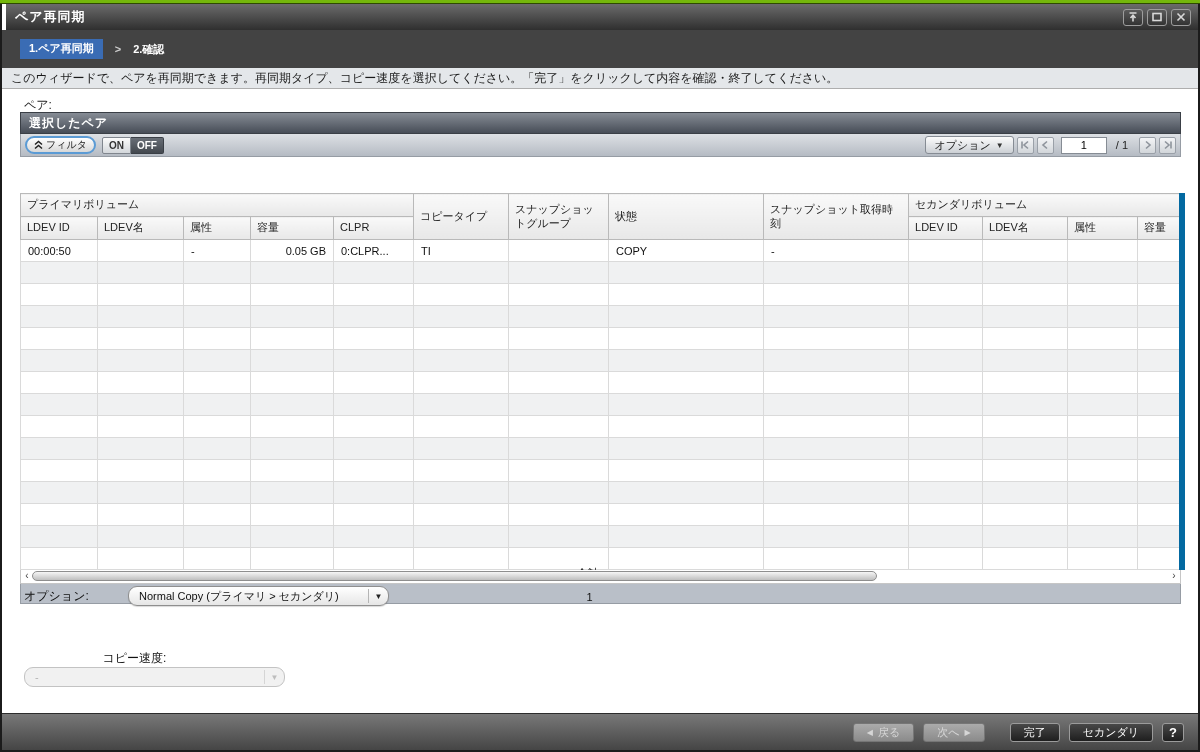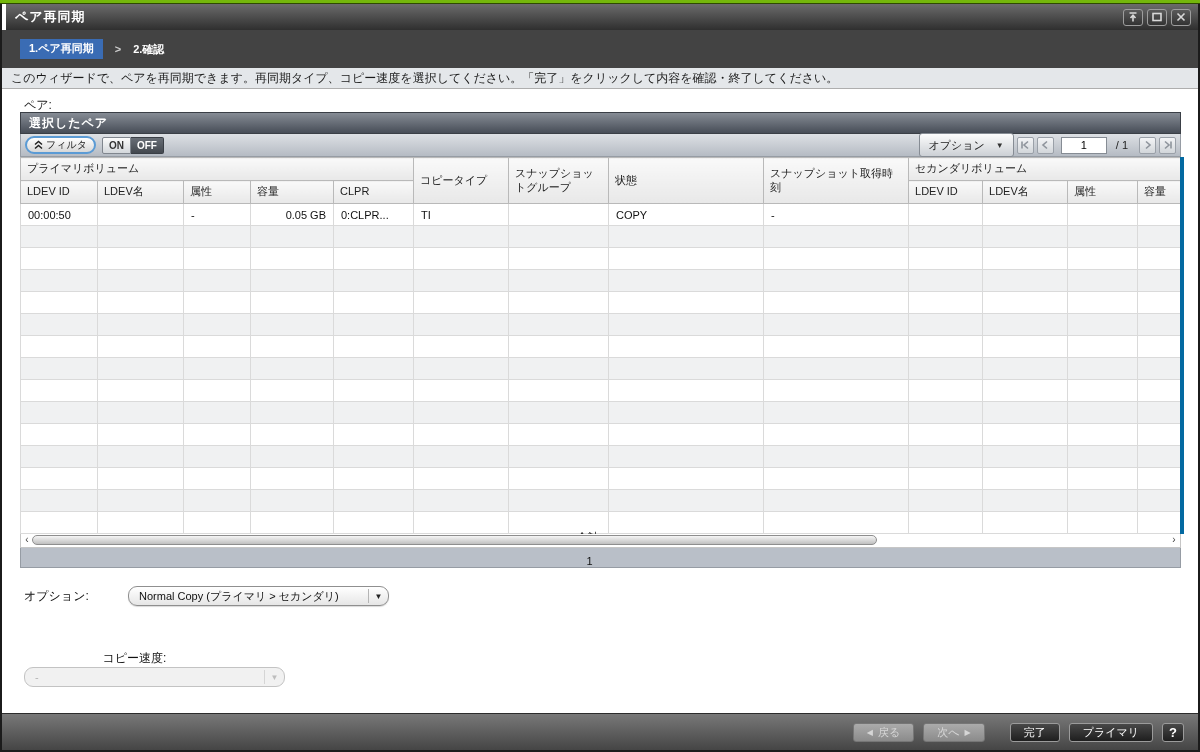--- a/index.html
+++ b/index.html
@@ -39,31 +39,31 @@
                   color:#fff; font-size:12px; font-weight:bold; line-height:20px; padding-left:8px; letter-spacing:1px; }
   .tbl-toolbar { height:23px; background:linear-gradient(#dde0e4,#b5bbc3); border:1px solid #969ca4; border-top:none;
                  display:flex; align-items:center; padding:0 4px; }
   .filter-btn { height:18px; border:2px solid #5b9bd5; border-radius:9px; background:linear-gradient(#ffffff,#d8d8d8);
                 display:flex; align-items:center; gap:3px; padding:0 7px; font-size:10px; color:#222; cursor:pointer; }
   .seg-wrap { display:flex; margin-left:6px; }
   .seg { height:17px; font-size:10px; font-weight:bold; display:flex; align-items:center; padding:0 6px; cursor:pointer; }
   .seg-on { background:linear-gradient(#fbfbfb,#d3d7db); color:#333; border:1px solid #80868e; border-radius:2px 0 0 2px; }
   .seg-off { background:linear-gradient(#686e76,#43484f); color:#fff; border:1px solid #3a3f46; border-left:none; border-radius:0 2px 2px 0; }
   .tbl-toolbar-right { margin-left:auto; display:flex; align-items:center; gap:3px; }
-  .options-btn { height:24px; border:1px solid #868c94; border-radius:3px; background:linear-gradient(#fcfcfc,#ccd0d5);
-                 display:flex; align-items:center; gap:11px; padding:0 9px; font-size:11px; color:#222; cursor:pointer; }
+  .options-btn { height:18px; border:1px solid #868c94; border-radius:3px; background:linear-gradient(#fcfcfc,#ccd0d5);
+                 display:flex; align-items:center; gap:5px; padding:0 9px; font-size:11px; color:#222; cursor:pointer; }
   .options-btn .caret { font-size:8px; color:#333; }
   .pg-btn { width:17px; height:17px; border:1px solid #9aa0a8; border-radius:2px;
             background:linear-gradient(#f3f4f6,#d2d6da); display:flex; align-items:center; justify-content:center; cursor:pointer; }
   .pg-btn svg { stroke:#8e949c; stroke-width:1.6; fill:none; }
   .pg-input { width:46px; height:17px; border:1px solid #868c94; font-size:11px; text-align:center; background:#fff; margin:0 4px; }
   .pg-total { font-size:11px; color:#222; margin:0 8px 0 2px; }
 
   table.pair-table { border-collapse:collapse; table-layout:fixed; width:1161px; font-size:11px;
-                     border-left:1px solid #969ca4; border-right:4px solid #0369a1; }
+                     border-left:1px solid #969ca4; border-right:6px solid #0369a1;margin-top:36px; }
   .pair-table th { background:linear-gradient(#f9f9f9,#e8e8e8); border:1px solid #b9b9b9; font-weight:normal;
                    text-align:left; color:#222; padding:2px 6px; height:23px; line-height:1.25; white-space:normal; }
   .pair-table td { border:1px solid #dadada; height:22px; padding:1px 7px; white-space:nowrap; overflow:hidden; color:#111; }
   .pair-table tbody tr:nth-child(even) { background:#f0f1f2; }
   .pair-table td.num { text-align:right; }
   .pair-table tbody tr.data-row td { border-top:1px solid #9b9b9b; }
 
   
   .hscroll { position:relative; height:14px; background:#fff; border:1px solid #c6c6c6; border-top:none; }
   .hs-arrow { position:absolute; top:0; width:10px; height:12px; font-size:10px; color:#444; line-height:12px; text-align:center; cursor:pointer; }
@@ -479,19 +479,19 @@
       <span>戻る</span>
     </div>
     <div class="btn btn-disabled">
       <span>次へ</span>
       <span class="arr">▶</span>
     </div>
     <div class="btn btn-dark btn-finish">
       <span>完了</span>
     </div>
     <div class="btn btn-dark">
-      <span>プライマリ</span>
+      <span>セカンダリ</span>
     </div>
     <div class="btn btn-dark btn-help">
       <span>?</span>
     </div>
   </div>
 </div>
 
 </body></html>

